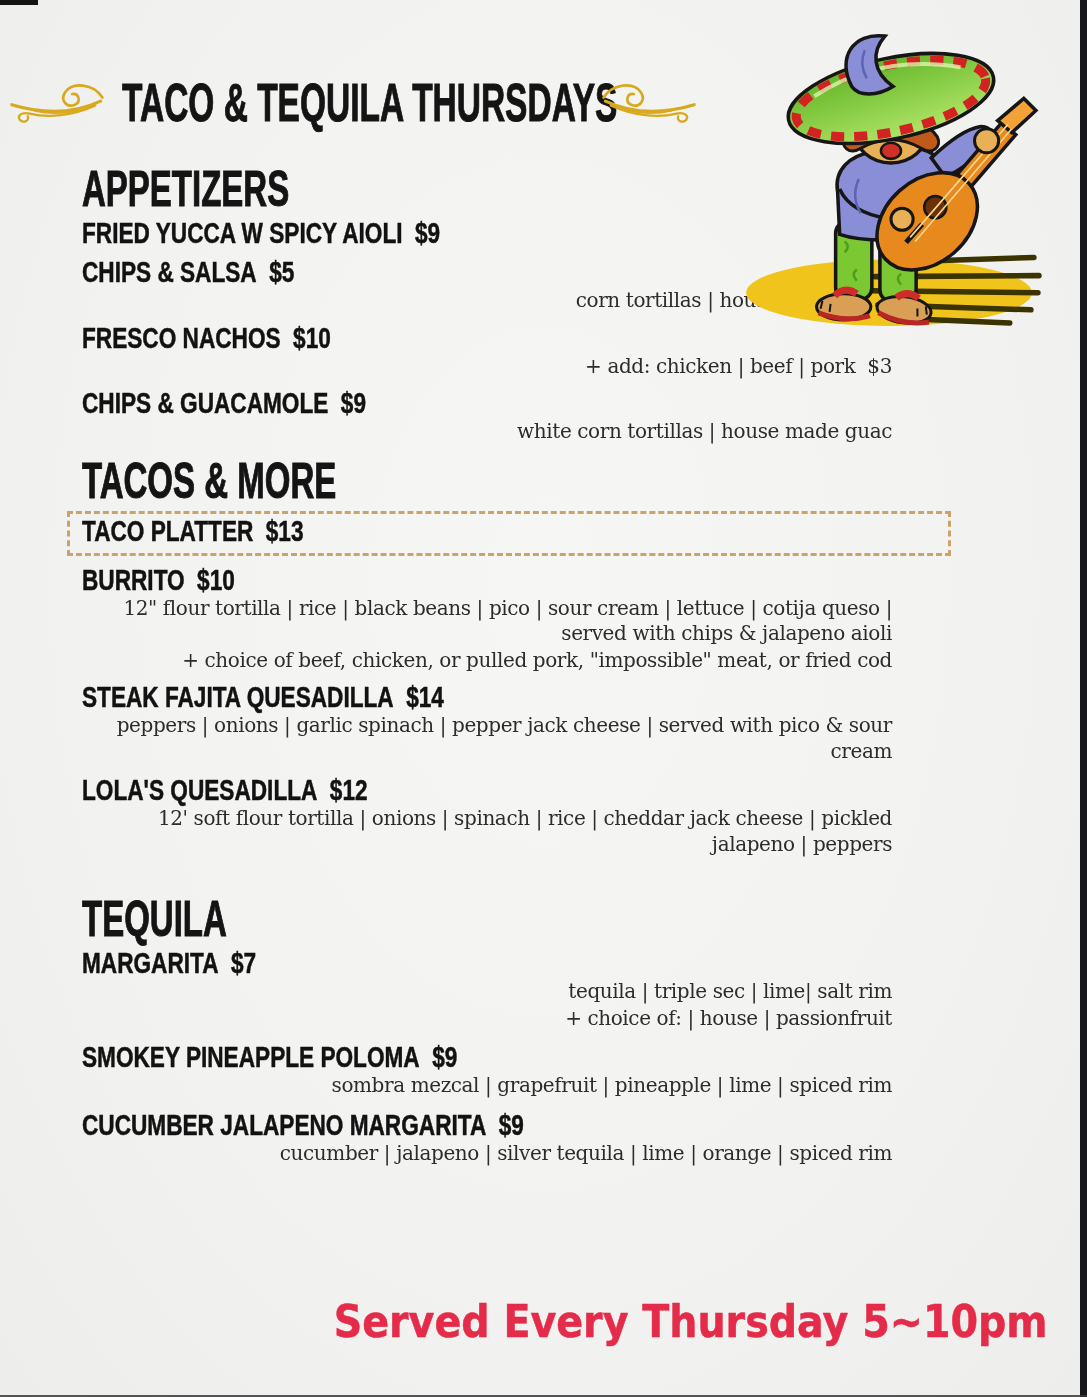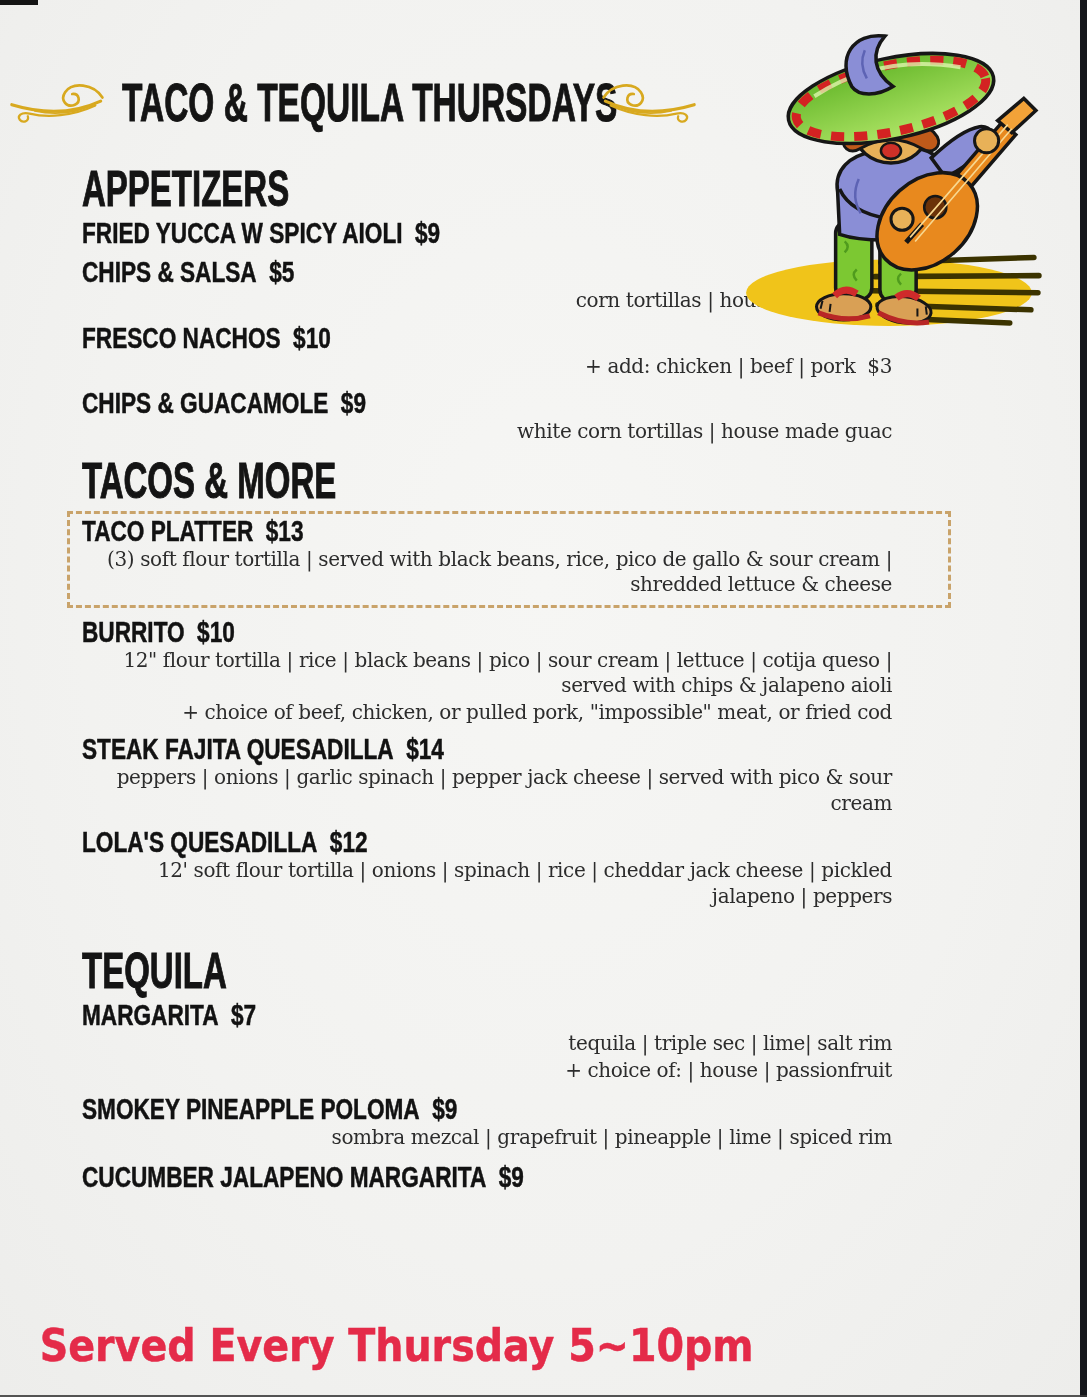--- a/index.html
+++ b/index.html
@@ -55,21 +55,21 @@
     color:#2c2c2c; white-space:pre-wrap; margin-top:1px;text-align:right;
   }
 
   .highlight-box {
     margin:4px 0 10px -15px; width:884px;
     border:3px dashed #c9a36a; padding:3px 12px 7px 12px;
   }
   .highlight-box .menu-item { margin-top:0; }
 
   
-  .footer-wrap { position:absolute; top:1297px; left:0; width:100%; text-align:left;margin-top:24px; }
+  .footer-wrap { position:absolute; top:1297px; left:0; width:100%; text-align:right; }
   .footer-text {
     display:inline-block; white-space:nowrap;
     font-family:"DejaVu Sans", sans-serif; font-weight:700;
     font-size:44px; line-height:50px; color:#e42b49; -webkit-text-stroke:0.5px #e42b49;
     transform:scaleX(0.9); transform-origin:50% 50%;
   }
 </style>
 </head>
 <body>
 
@@ -184,21 +184,20 @@
     <div class="menu-item">
       <span class="item-head"><span>CHIPS &amp; GUACAMOLE</span><span class="item-price">$9</span></span>
       <p class="item-desc">white corn tortillas | house made guac</p>
     </div>
 
     <span class="section-heading">TACOS &amp; MORE</span>
 
     <div class="highlight-box">
       <div class="menu-item">
         <span class="item-head"><span>TACO PLATTER</span><span class="item-price">$13</span></span>
-        <p class="item-desc">(3) soft flour tortilla | served with black beans, rice, pico de gallo &amp; sour cream | shredded lettuce &amp; cheese</p>
       </div>
     </div>
 
     <div class="menu-item mt8">
       <span class="item-head"><span>BURRITO</span><span class="item-price">$10</span></span>
       <p class="item-desc">12" flour tortilla | rice | black beans | pico | sour cream | lettuce | cotija queso | served with chips &amp; jalapeno aioli</p>
       <p class="item-desc">+ choice of beef, chicken, or pulled pork, "impossible" meat, or fried cod</p>
     </div>
 
     <div class="menu-item">
@@ -219,20 +218,21 @@
       <p class="item-desc">+ choice of: | house | passionfruit</p>
     </div>
 
     <div class="menu-item mt12">
       <span class="item-head"><span>SMOKEY PINEAPPLE POLOMA</span><span class="item-price">$9</span></span>
       <p class="item-desc">sombra mezcal | grapefruit | pineapple | lime | spiced rim</p>
     </div>
 
     <div class="menu-item mt12">
       <span class="item-head"><span>CUCUMBER JALAPENO MARGARITA</span><span class="item-price">$9</span></span>
+      <p class="item-desc">cucumber | jalapeno | silver tequila | lime | orange | spiced rim</p>
     </div>
 
   </div>
 
   <div class="footer-wrap">
     <span class="footer-text">Served Every Thursday 5~10pm</span>
   </div>
 </div>
 
 </body></html>

